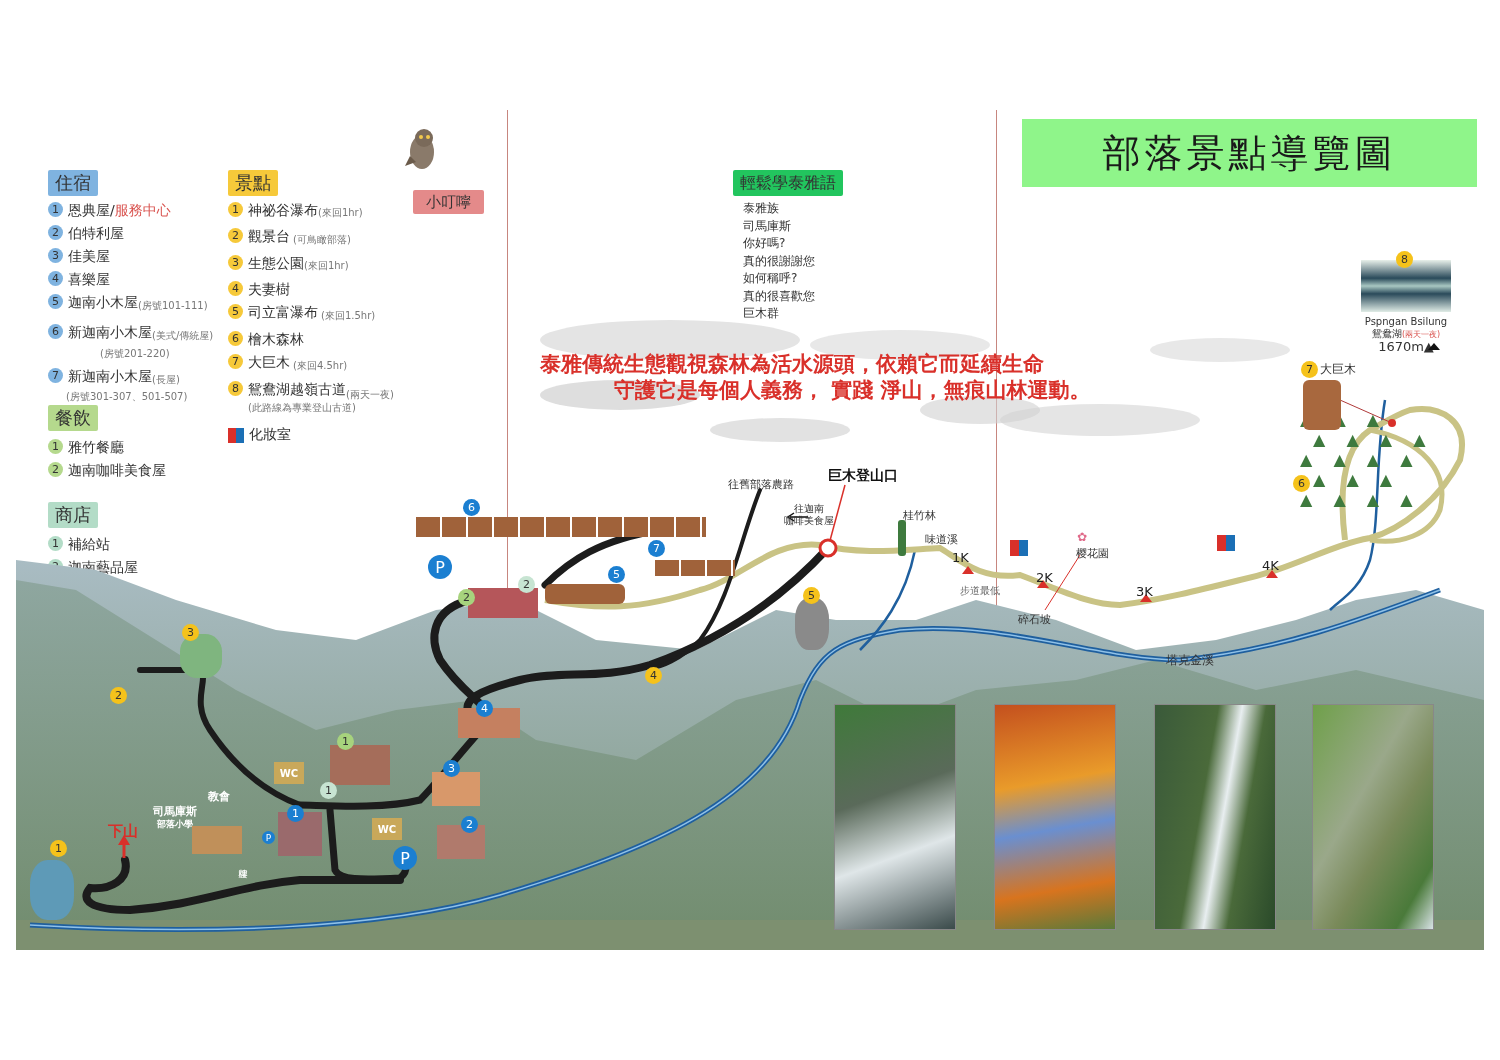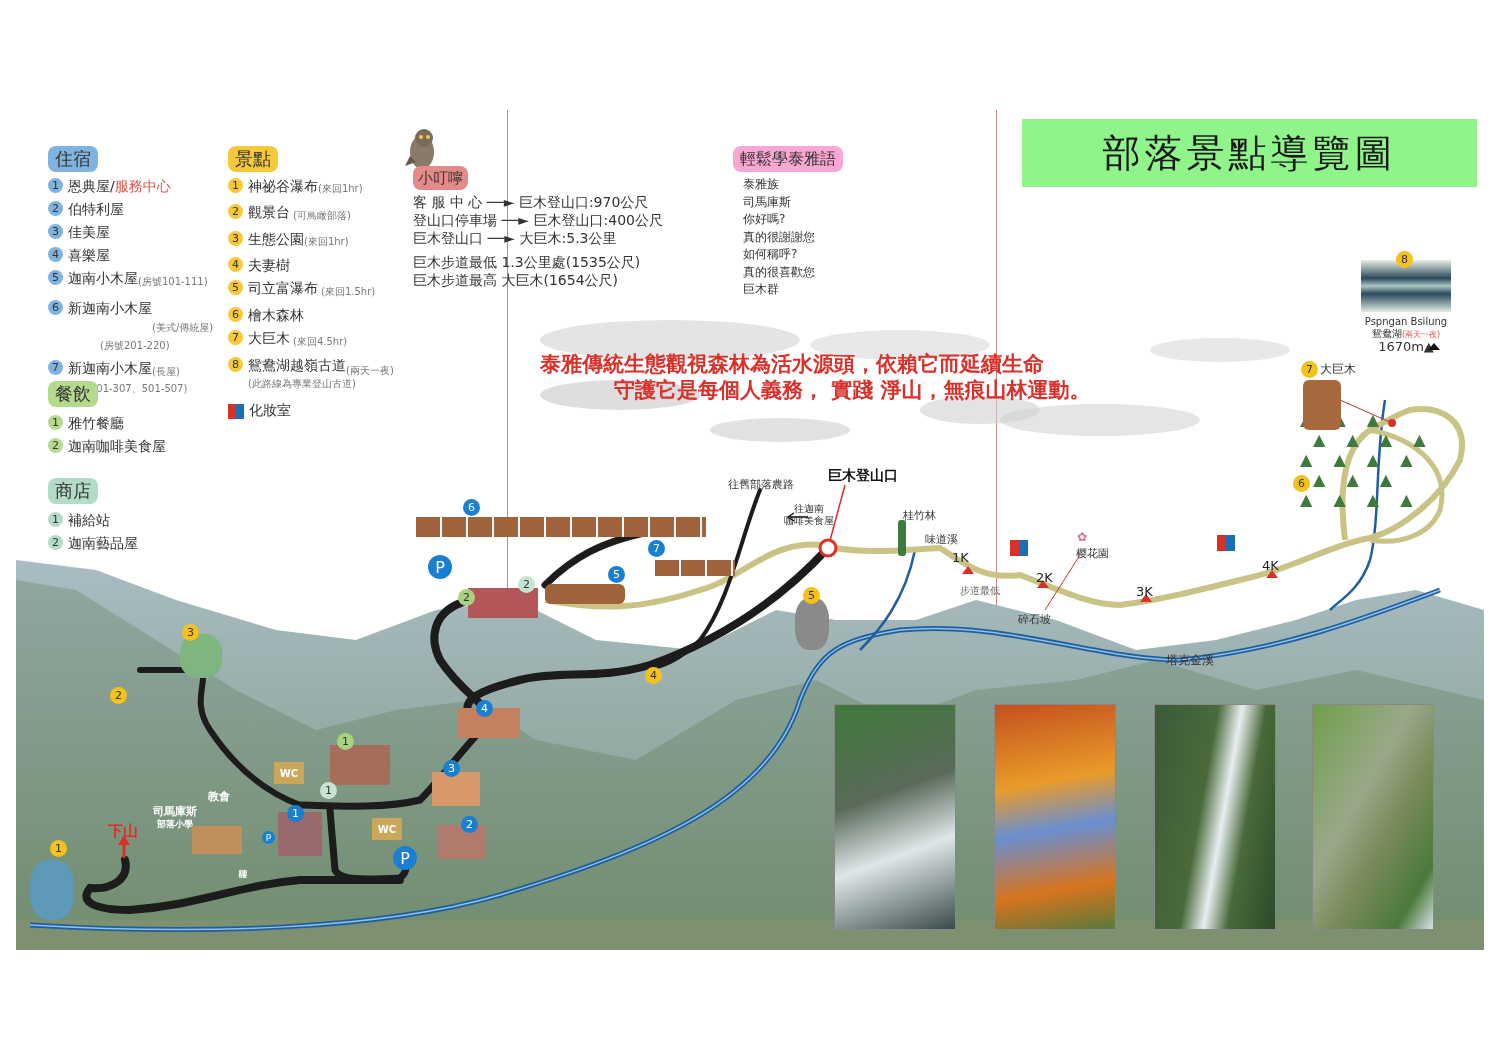--- a/index.html
+++ b/index.html
@@ -1,19 +1,19 @@
 <!DOCTYPE html>
 <html><head>
 <meta charset="utf-8">
 <style>
   html,body{margin:0;padding:0;background:#fff;}
   body{width:1500px;height:1060px;position:relative;overflow:hidden;font-family:"DejaVu Sans","Liberation Sans",sans-serif;color:#333;}
   .abs{position:absolute;}
   .divider{position:absolute;top:110px;width:1px;height:840px;background:#c7867f;}
-  .pill{display:inline-block;border-radius:8px;padding:2px 7px;font-size:18px;line-height:22px;color:#333;}
+  .pill{display:inline-block;border-radius:2px;padding:2px 7px;font-size:18px;line-height:22px;color:#333;margin-top:24px;}
   .legend-list{list-style:none;margin:0;padding:0;}
   .legend-list li{display:flex;align-items:flex-start;font-size:14px;line-height:16px;margin-bottom:7px;white-space:nowrap;}
   .num{display:inline-flex;align-items:center;justify-content:center;width:15px;height:15px;border-radius:50%;font-size:11px;margin-right:5px;flex:0 0 15px;color:#333;}
   .num.blue{background:#7fb3e0;}
   .num.yellow{background:#f6c93a;}
   .num.green{background:#b5d98d;}
   .num.mint{background:#b3dcc7;}
   .small{font-size:10px;color:#777;}
   .red-txt{color:#d9534f;}
   .note-line{font-size:14px;line-height:18px;white-space:nowrap;}
@@ -55,21 +55,21 @@
         <span>喜樂屋</span>
       </li>
     <li>
         <span class="num blue">5</span>
         <span>迦南小木屋</span>
         <span class="small" style="margin-top:4px;">(房號101-111)</span>
       </li>
     <li style="flex-wrap:wrap;margin-top:10px;margin-bottom:2px;">
         <span class="num blue">6</span>
         <span>新迦南小木屋</span>
-        <span class="small" style="margin-top:20px;">(美式/傳統屋)</span>
+        <span class="small" style="margin-top:4px;">(美式/傳統屋)</span>
       </li>
     <li style="padding-left:52px;margin-bottom:6px;">
         <span class="small">(房號201-220)</span>
       </li>
     <li style="margin-bottom:1px;">
         <span class="num blue">7</span>
         <span>新迦南小木屋</span>
         <span class="small" style="margin-top:4px;">(長屋)</span>
       </li>
     <li style="padding-left:18px;">
@@ -163,32 +163,25 @@
 <div class="abs" style="left:402px;top:126px;width:36px;height:46px;">
   <svg width="36" height="46" viewBox="0 0 36 46">
       <ellipse cx="20" cy="26" rx="12" ry="17" fill="#8a7a6a"></ellipse>
       <circle cx="22" cy="12" r="9" fill="#7a6a5a"></circle>
       <circle cx="19" cy="11" r="2" fill="#f2c94c"></circle>
       <circle cx="26" cy="11" r="2" fill="#f2c94c"></circle>
       <path d="M8 30 L3 40 L14 36Z" fill="#6a5a4a"></path>
     </svg>
 </div>
 <div class="abs" style="left:413px;top:166px;width:290px;">
-  <span class="pill" style="background:#e48a8a;font-size:15px;padding:1px 5px;">小叮嚀</span>
-  <div style="margin-top:3px;">
-    <div class="note-line">客 服 中 心 ──► 巨木登山口:970公尺</div>
-    <div class="note-line">登山口停車場 ──► 巨木登山口:400公尺</div>
-    <div class="note-line">巨木登山口 ──► 大巨木:5.3公里</div>
-    <div class="note-line" style="margin-top:6px;">巨木步道最低 1.3公里處(1535公尺)</div>
-    <div class="note-line">巨木步道最高 大巨木(1654公尺)</div>
-  </div>
+  <span class="pill" style="background:#e48a8a;font-size:15px;padding:1px 13px;">小叮嚀</span>
 </div>
 
 <div class="abs" style="left:733px;top:146px;width:260px;">
-  <span class="pill" style="background:#f9a8d4;font-size:16px;">輕鬆學泰雅語</span>
+  <span class="pill" style="background:#22c55e;font-size:16px;">輕鬆學泰雅語</span>
   <div style="display:flex;margin-top:4px;padding-left:10px;">
     <div style="font-size:12px;">
       <div class="vocab" style="font-size:12px;">泰雅族</div>
       <div class="vocab" style="font-size:12px;">司馬庫斯</div>
       <div class="vocab" style="font-size:12px;">你好嗎?</div>
       <div class="vocab" style="font-size:12px;">真的很謝謝您</div>
       <div class="vocab" style="font-size:12px;">如何稱呼?</div>
       <div class="vocab" style="font-size:12px;">真的很喜歡您</div>
       <div class="vocab" style="font-size:12px;">巨木群</div>
     </div>

